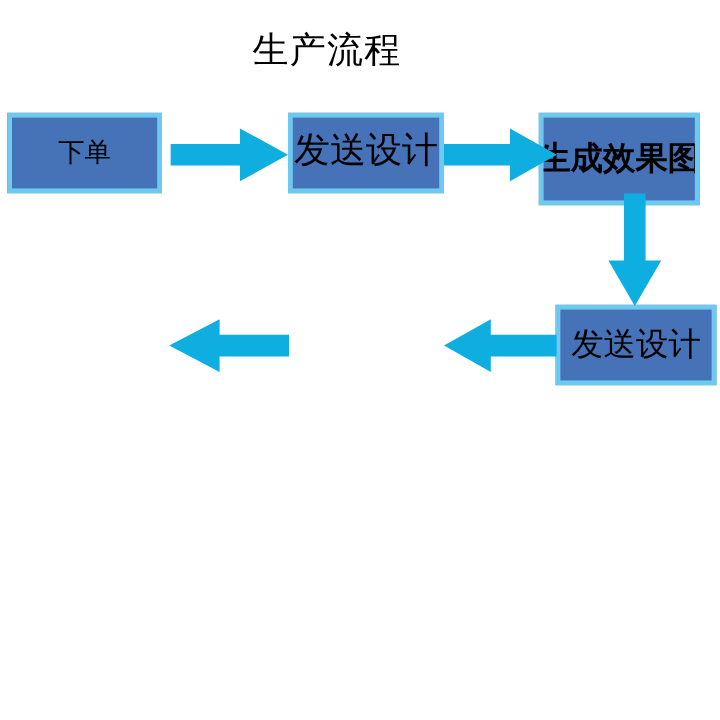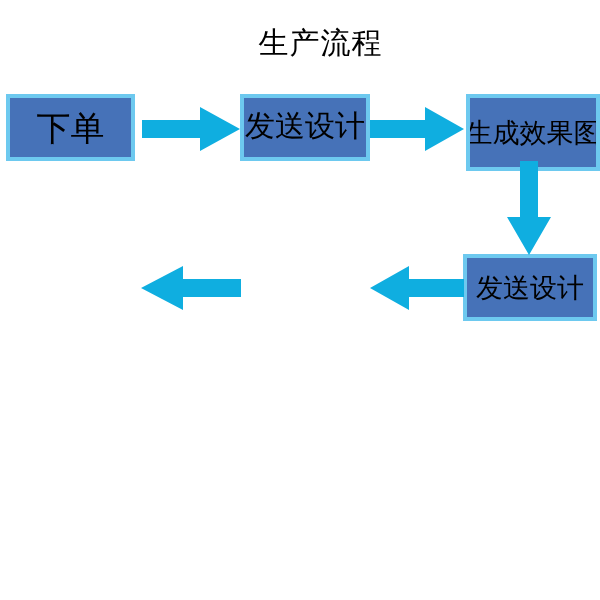--- a/index.html
+++ b/index.html
@@ -22,47 +22,46 @@
     left: 0;
     top: 24px;
     width: 545px;
     text-align: center;
     font-size: 30px;
     line-height: 38px;
     color: #000000;
     letter-spacing: 1px;
     font-family: "DejaVu Serif", "Liberation Serif", serif;
     white-space: nowrap;
-    padding-left: 48px;
   }
   .node {
     position: absolute;
     box-sizing: border-box;
     background: #4672B8;
     border: 4px solid #6DC9EF;
     display: flex;
     align-items: center;
     justify-content: center;
     color: #000000;
     font-family: "DejaVu Serif", "Liberation Serif", serif;
     white-space: nowrap;
     overflow: hidden;
   }
   .node .label {
     display: block;
     line-height: 1;
   }
   .node-1 { left: 6px;   top: 94px;  width: 129px; height: 67px; }
   .node-2 { left: 240px; top: 94px;  width: 130px; height: 67px; }
-  .node-3 { left: 466px; top: 94px;  width: 134px; height: 77px; }
+  .node-3 { left: 449px; top: 94px;  width: 134px; height: 77px; font-weight: bold; }
   .node-4 { left: 9px;   top: 254px; width: 131px; height: 67px; }
   .node-5 { left: 240px; top: 254px; width: 130px; height: 67px; }
   .node-6 { left: 463px; top: 254px; width: 134px; height: 67px; }
 
-  .fs-34 { font-size: 34px; }
+  .fs-34 { font-size: 22px; }
   .fs-30 { font-size: 30px; font-family: Liberation Mono, monospace; }
   .fs-27 { font-size: 27px; }
 
   .arrow {
     position: absolute;
     display: block;
   }
   .arrow svg { display: block; }
 
   .arrow-h1 { left: 142px; top: 106px;  width: 98px;  height: 46px; }

